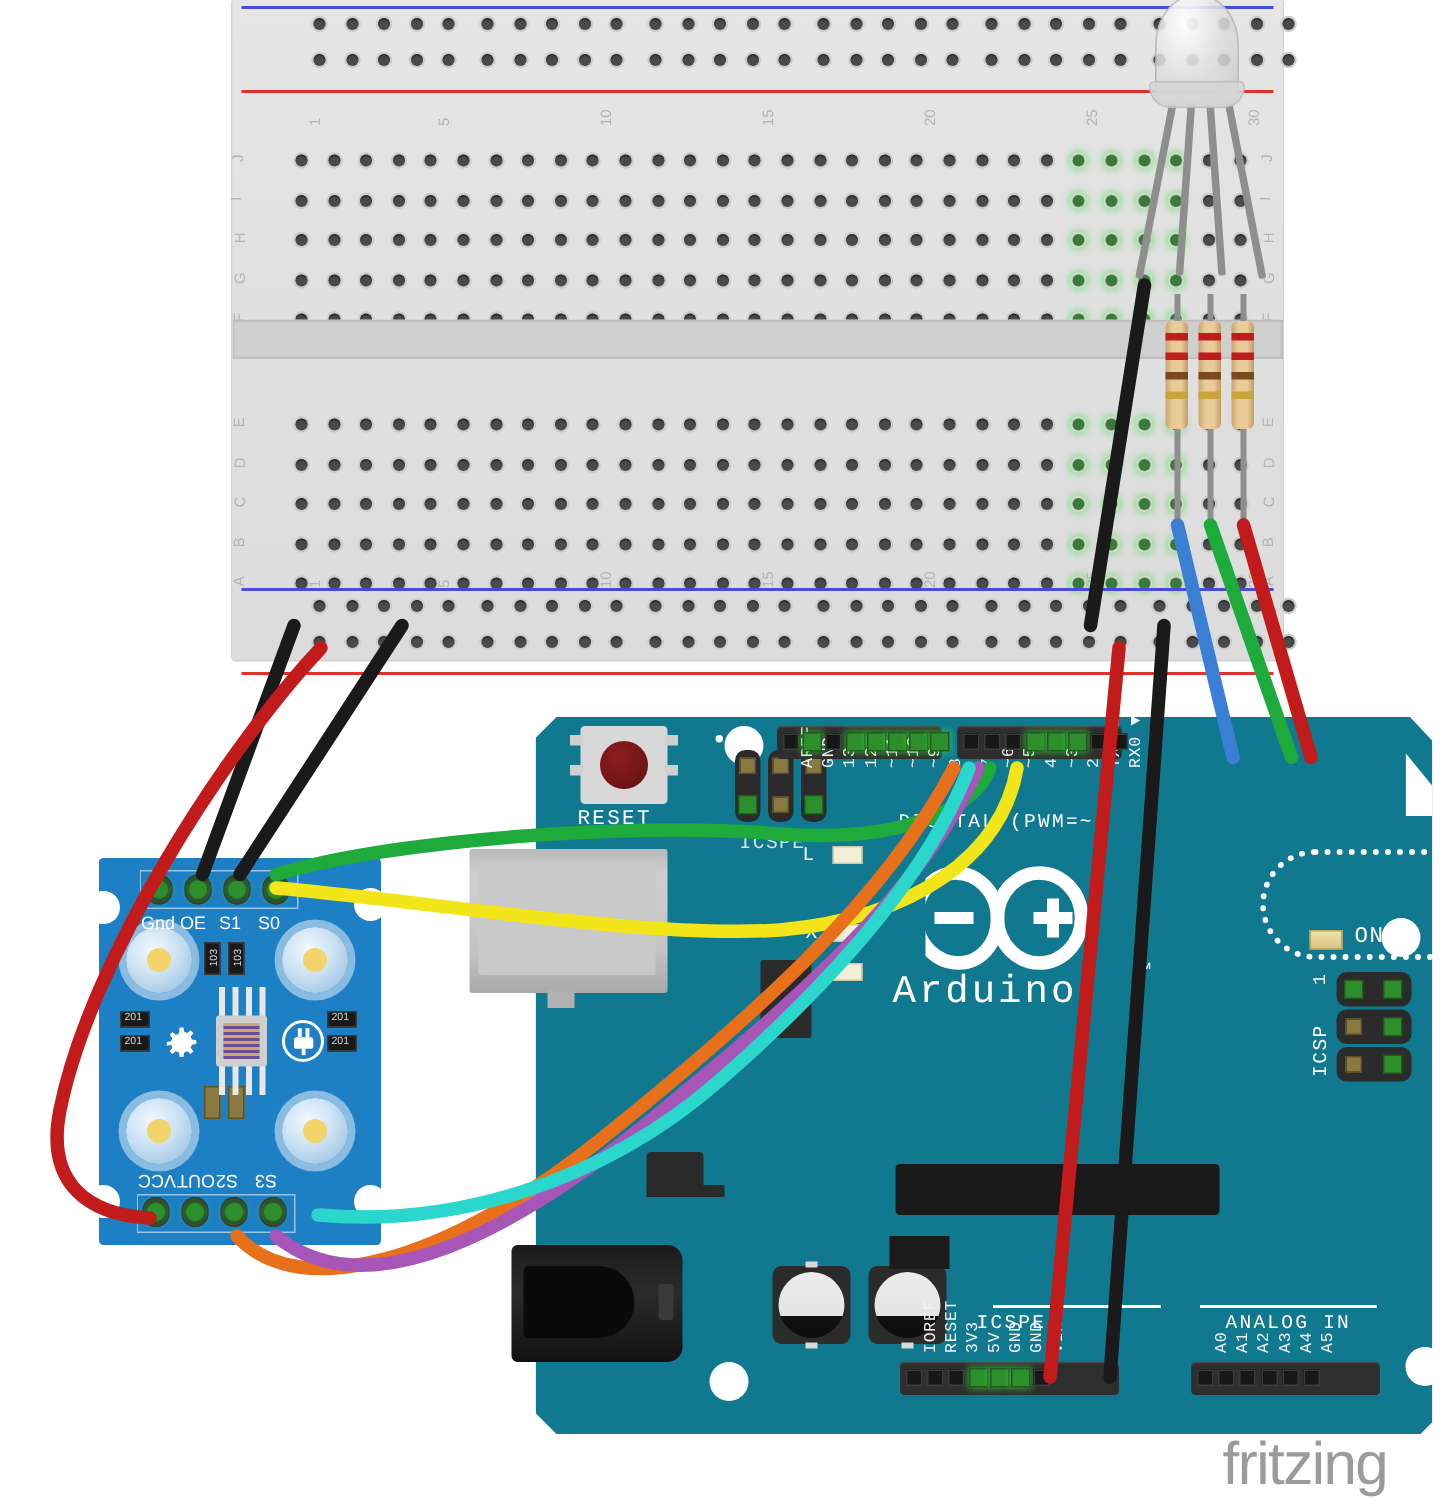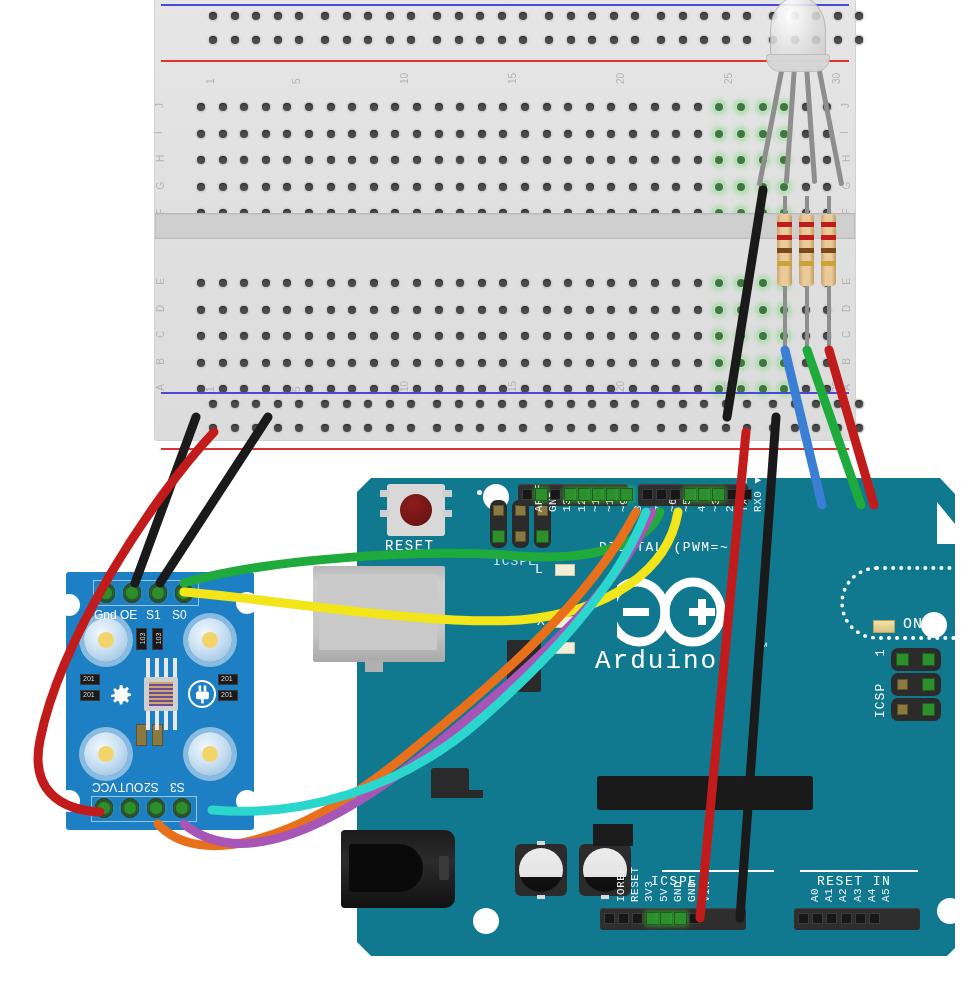--- a/index.html
+++ b/index.html
@@ -1049,21 +1049,21 @@
         <div class="pl" style="left: 466.2px; top: 424px;">A1</div>
         <div class="hpin" style="left: 469.4px; top: 435px;"></div>
         <div class="pl" style="left: 480.4px; top: 424px;">A2</div>
         <div class="hpin" style="left: 483.6px; top: 435px;"></div>
         <div class="pl" style="left: 494.6px; top: 424px;">A3</div>
         <div class="hpin" style="left: 497.8px; top: 435px;"></div>
         <div class="pl" style="left: 508.8px; top: 424px;">A4</div>
         <div class="hpin" style="left: 512px; top: 435px;"></div>
         <div class="pl" style="left: 523px; top: 424px;">A5</div>
       </div>
-    <div class="grp" style="left:460px; top:396px;">RESET IN</div>
+    <div class="grp" style="left:460px; top:396px;">ANALOG IN</div>
     <div class="grp-line" style="left:443px; top:392px; width:118px;"></div>
   </div>
 
   <div id="sensor">
     <div class="sen-pcb"></div>
 
     <div class="sen-mount" style="left:-8px; top:22px;"></div>
     <div class="sen-mount" style="left:170px; top:20px;"></div>
     <div class="sen-mount" style="left:-8px; top:218px;"></div>
     <div class="sen-mount" style="left:170px; top:218px;"></div>
@@ -1181,13 +1181,14 @@
       <path d="M 776 417 L 740 918" stroke="#1a1a1a" stroke-width="9"></path>
 
       <path d="M 763 190 L 727 417" stroke="#1a1a1a" stroke-width="9"></path>
 
       <path d="M 785 350 L 822 505" stroke="#3b7fd4" stroke-width="9"></path>
       <path d="M 807 350 L 861 505" stroke="#1faa3c" stroke-width="9"></path>
       <path d="M 829 350 L 874 505" stroke="#c21b1b" stroke-width="9"></path>
     </g>
   </svg>
 
+  <div id="fritzing">fritzing</div>
 </div>
 
 </body></html>

